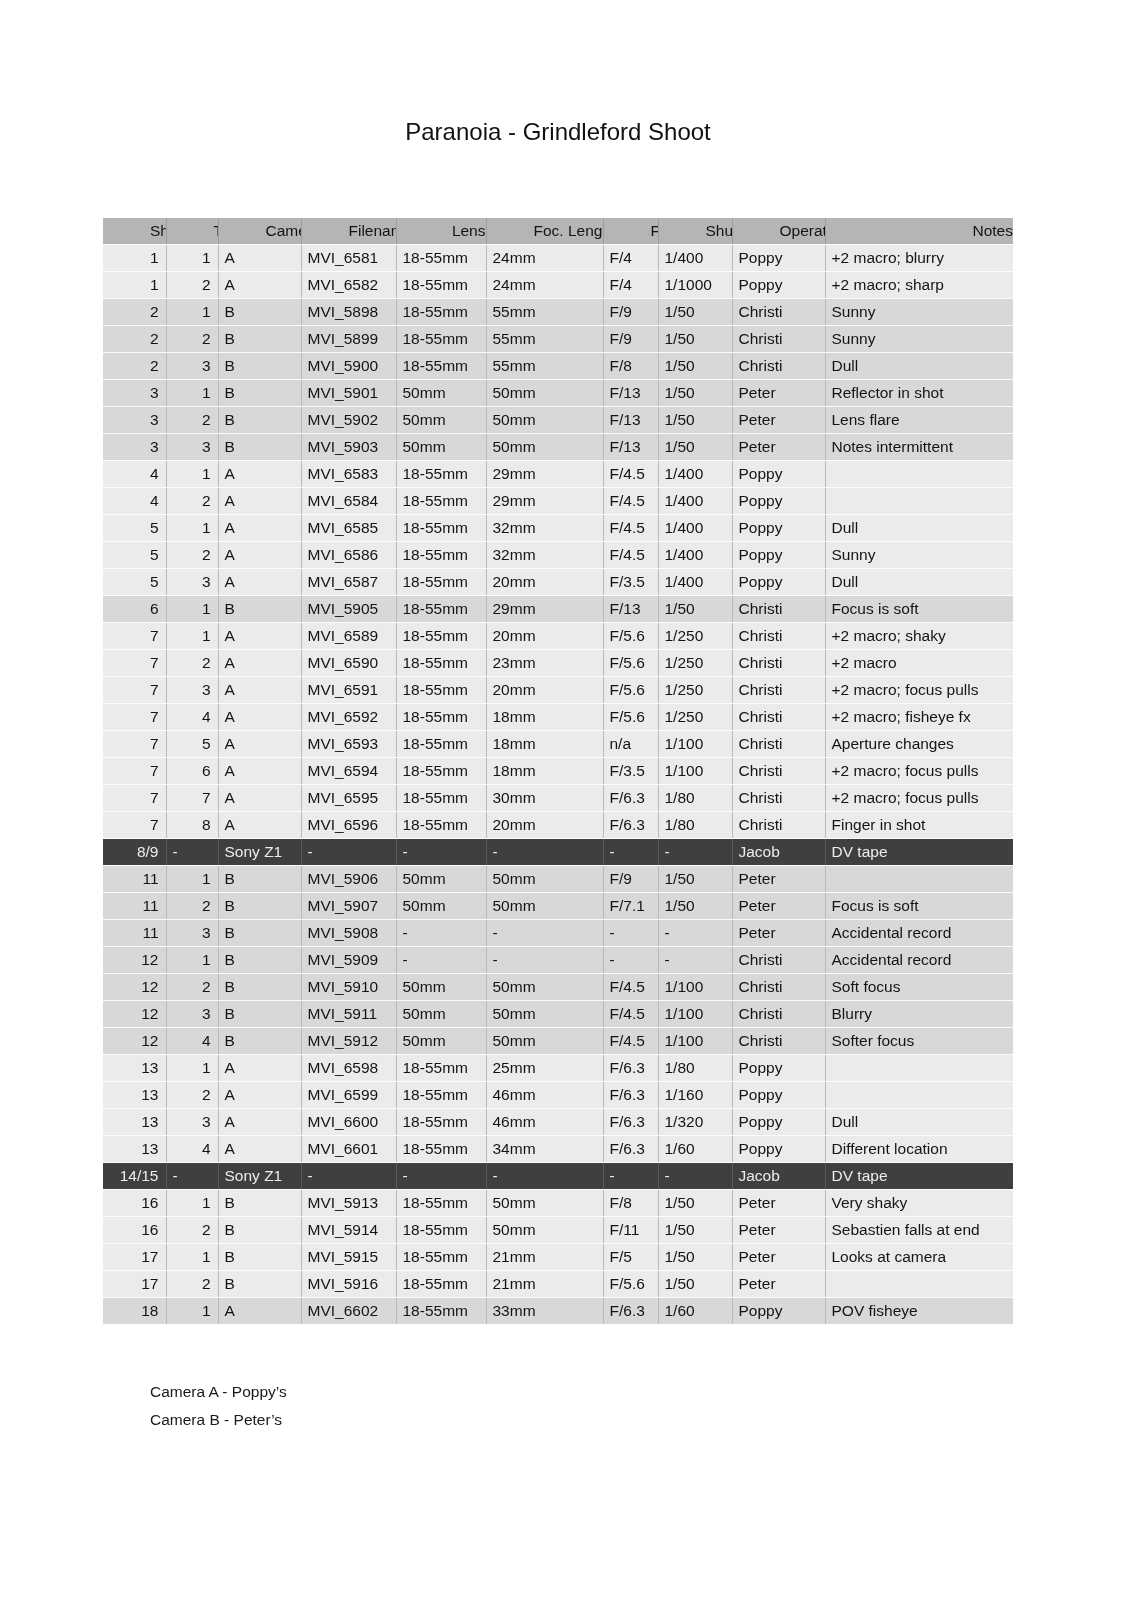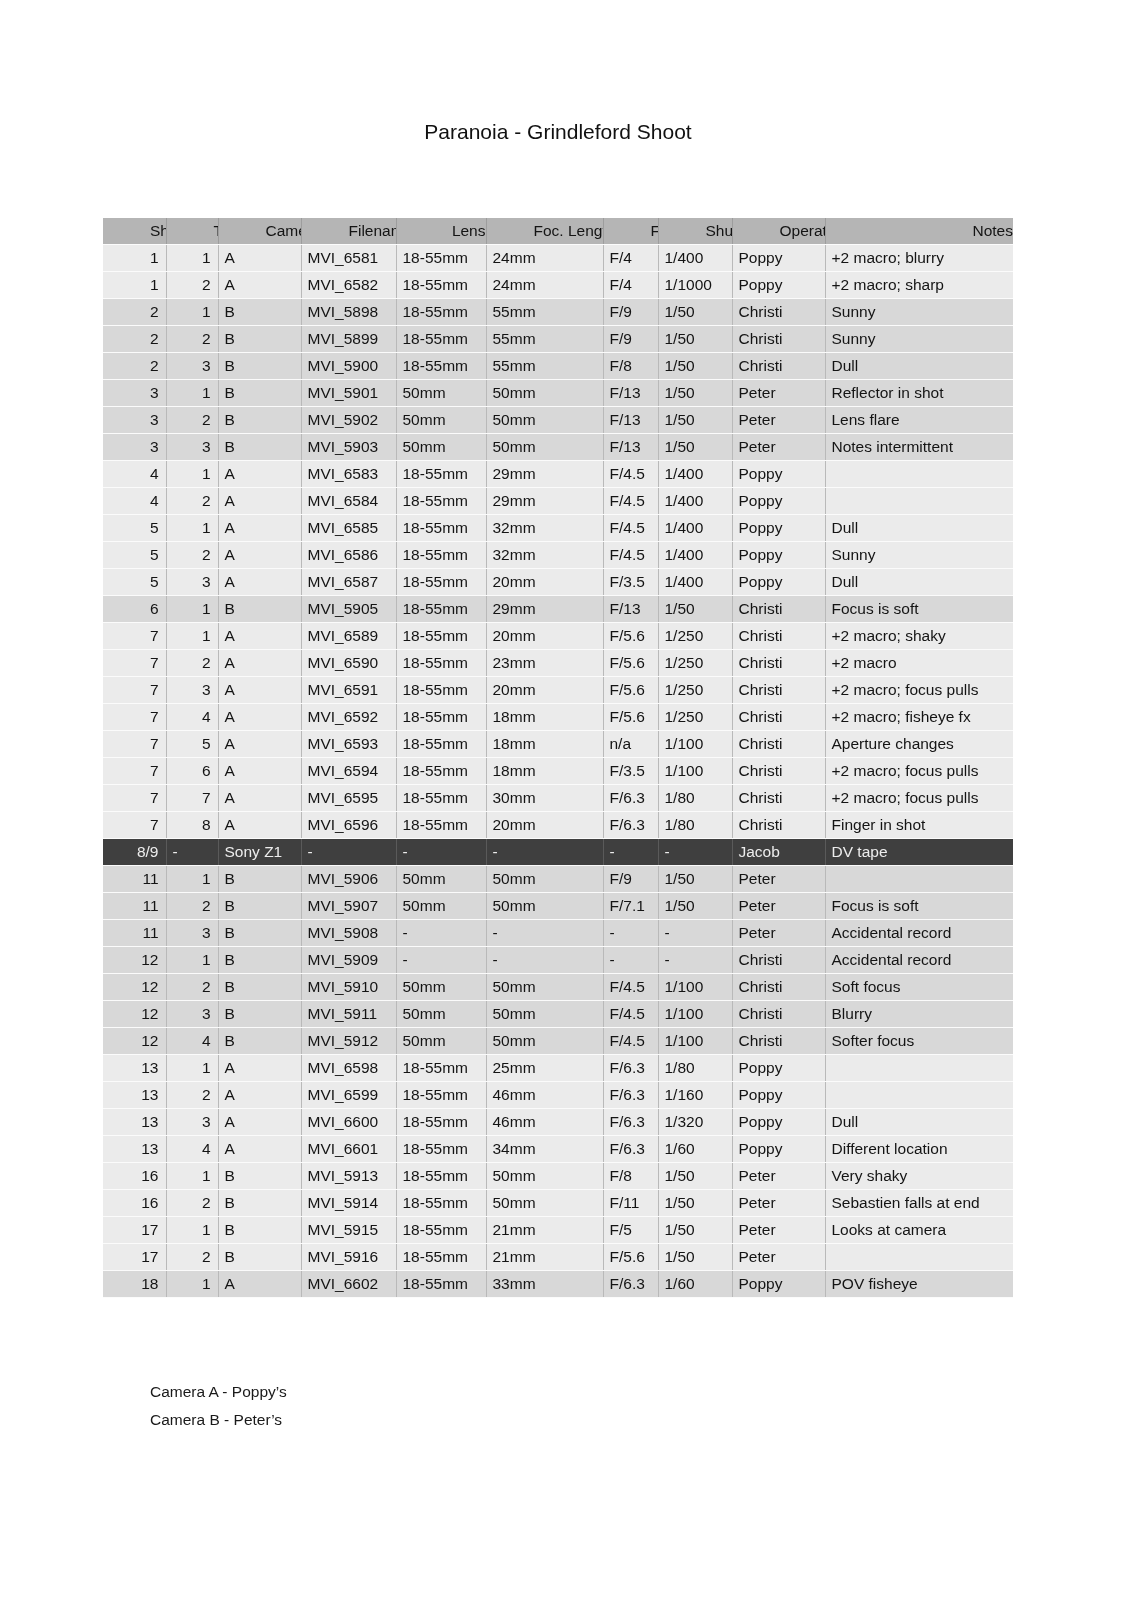--- a/index.html
+++ b/index.html
@@ -15,21 +15,21 @@
     height: 1600px;
     background: var(--page-bg, #ffffff);
     overflow: hidden;
   }
   .title-block {
     position: absolute;
     top: 116px;
     left: 103px;
     width: 910px;
     text-align: center;
-    font-size: 21px;
+    font-size: 24px;
     line-height: 32px;
     font-weight: 400;
     color: #111;
   }
   .log-table {
     position: absolute;
     top: 218px;
     left: 103px;
     width: 910px;
     border-collapse: collapse;
@@ -526,20 +526,32 @@
           <td class="col-take">4</td>
           <td class="col-camera">A</td>
           <td class="col-filename">MVI_6601</td>
           <td class="col-lens">18-55mm</td>
           <td class="col-foclength">34mm</td>
           <td class="col-fnum">F/6.3</td>
           <td class="col-shutter">1/60</td>
           <td class="col-operator">Poppy</td>
           <td class="col-notes">Different location</td>
         </tr>
+        <tr class="row-sony">
+          <td class="col-shot">14/15</td>
+          <td class="col-take">-</td>
+          <td class="col-camera">Sony Z1</td>
+          <td class="col-filename">-</td>
+          <td class="col-lens">-</td>
+          <td class="col-foclength">-</td>
+          <td class="col-fnum">-</td>
+          <td class="col-shutter">-</td>
+          <td class="col-operator">Jacob</td>
+          <td class="col-notes">DV tape</td>
+        </tr>
         <tr class="row-light">
           <td class="col-shot">16</td>
           <td class="col-take">1</td>
           <td class="col-camera">B</td>
           <td class="col-filename">MVI_5913</td>
           <td class="col-lens">18-55mm</td>
           <td class="col-foclength">50mm</td>
           <td class="col-fnum">F/8</td>
           <td class="col-shutter">1/50</td>
           <td class="col-operator">Peter</td>

